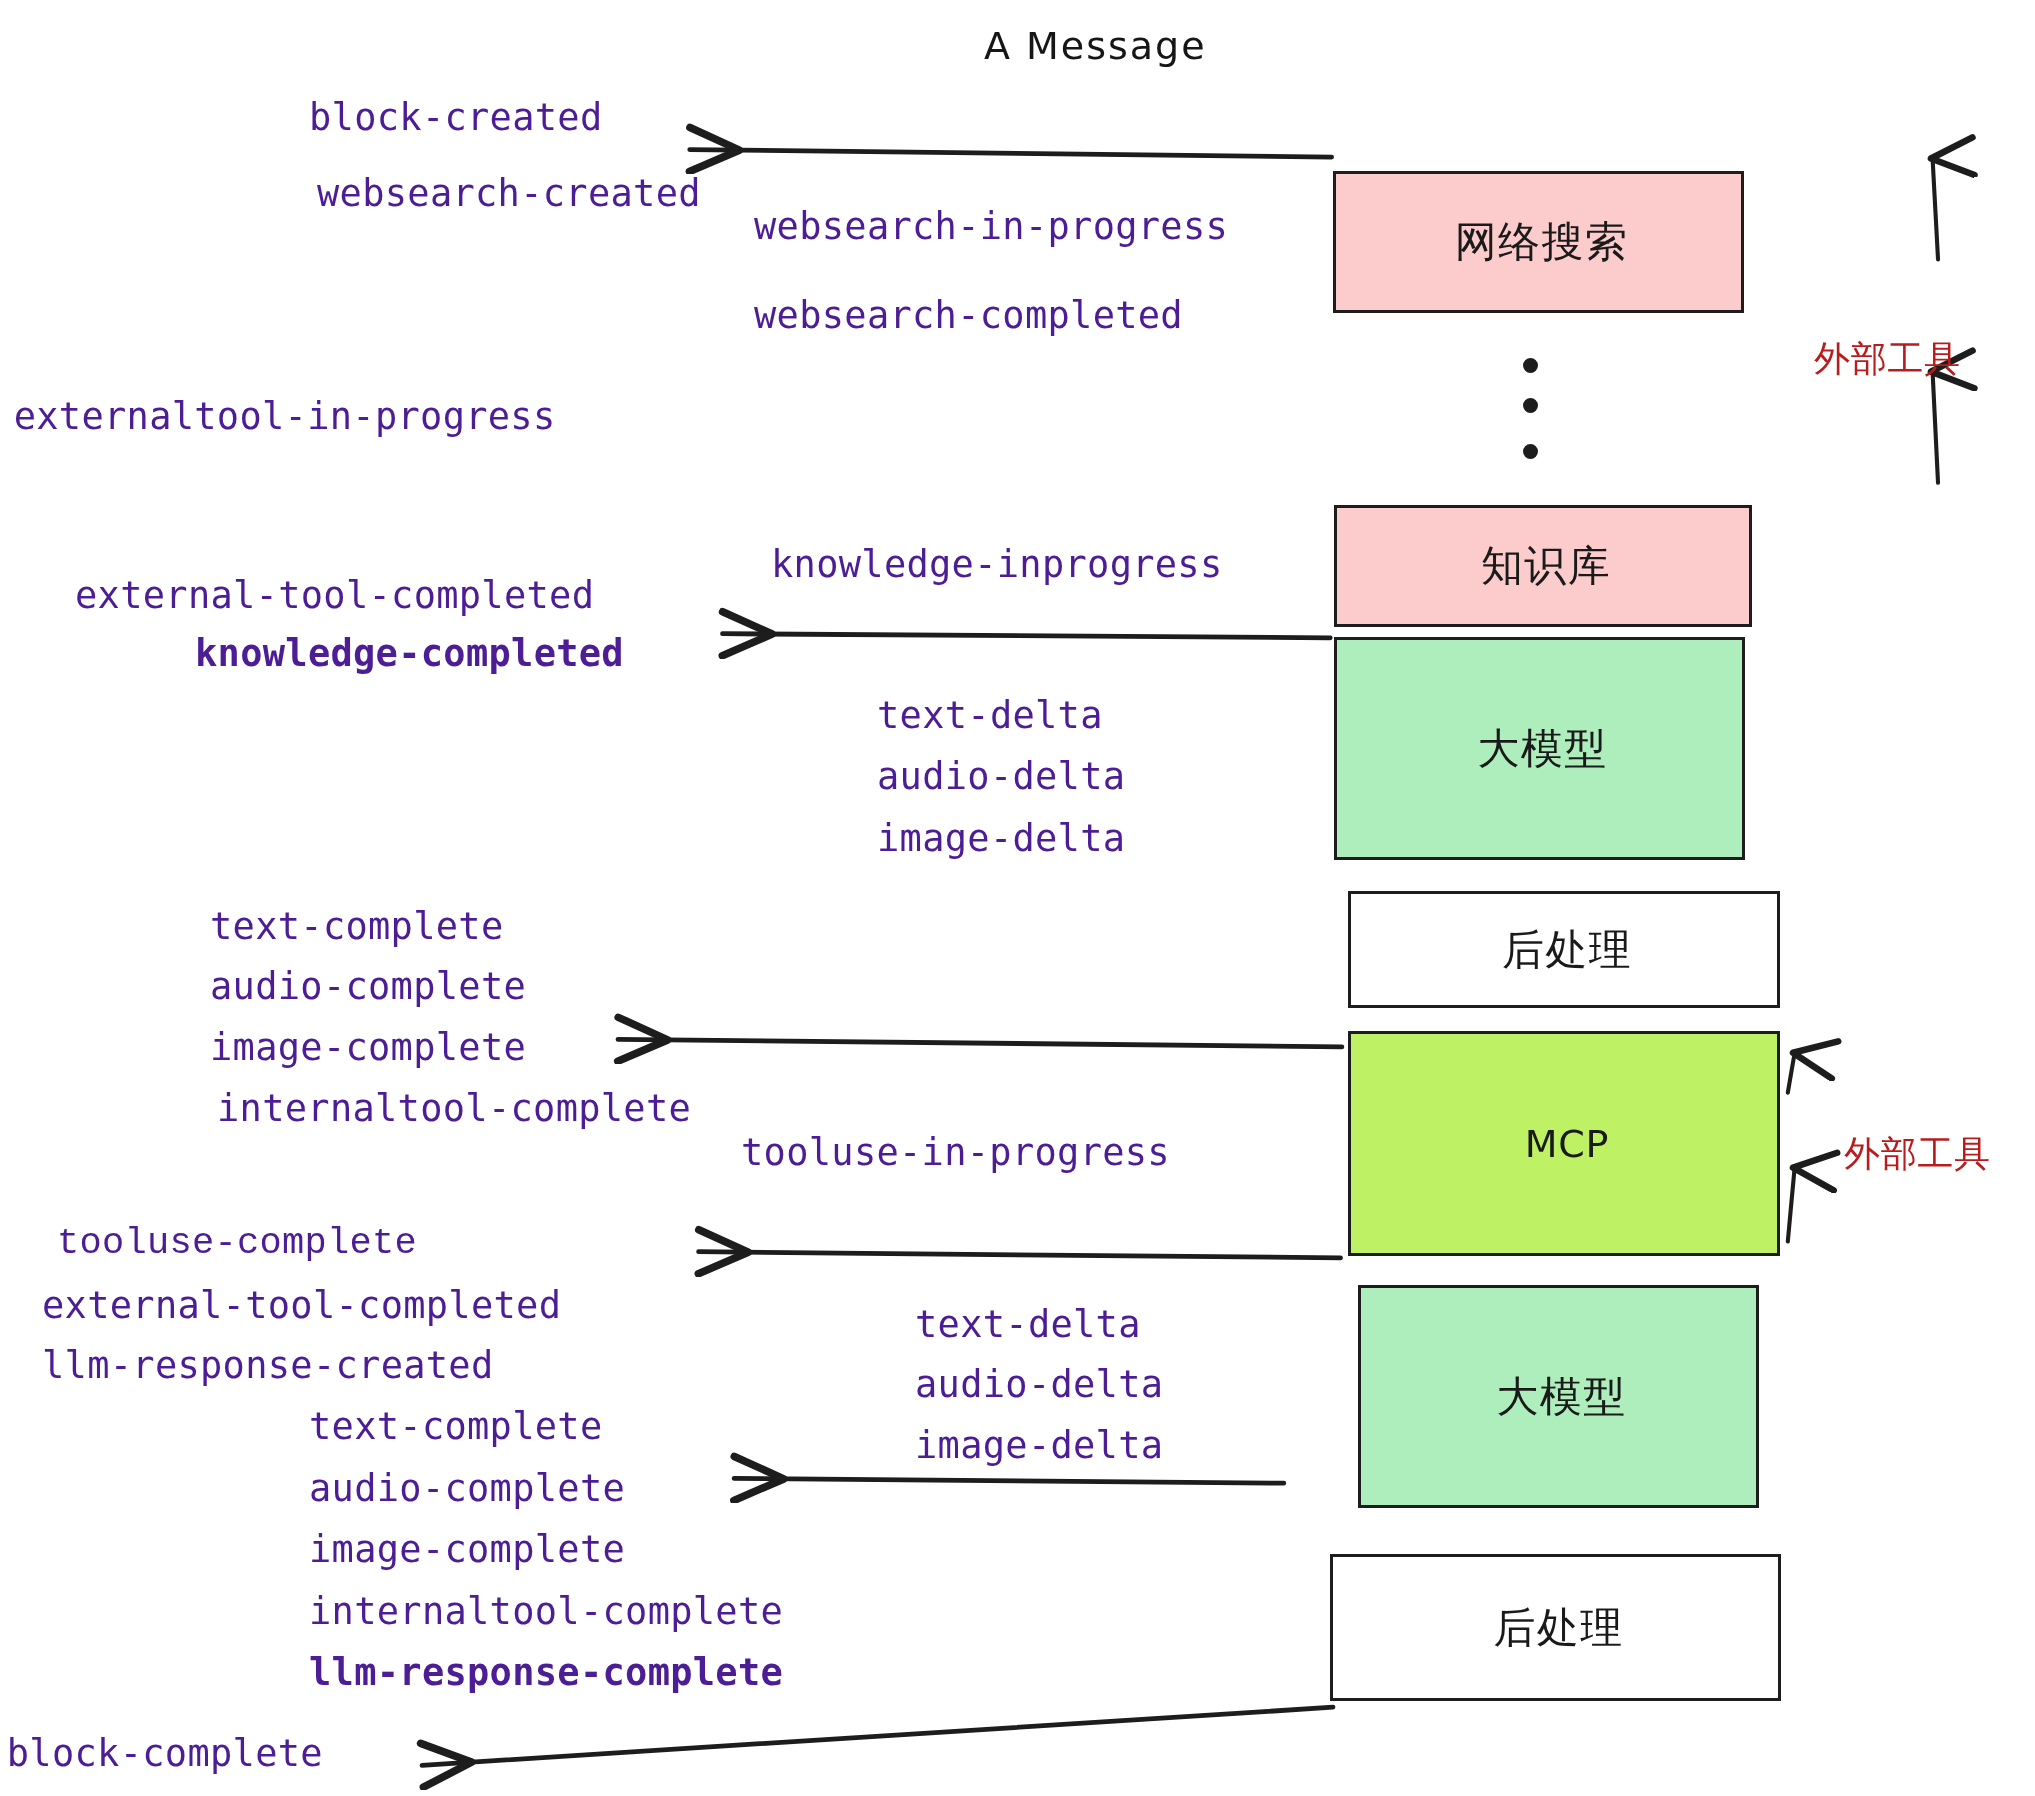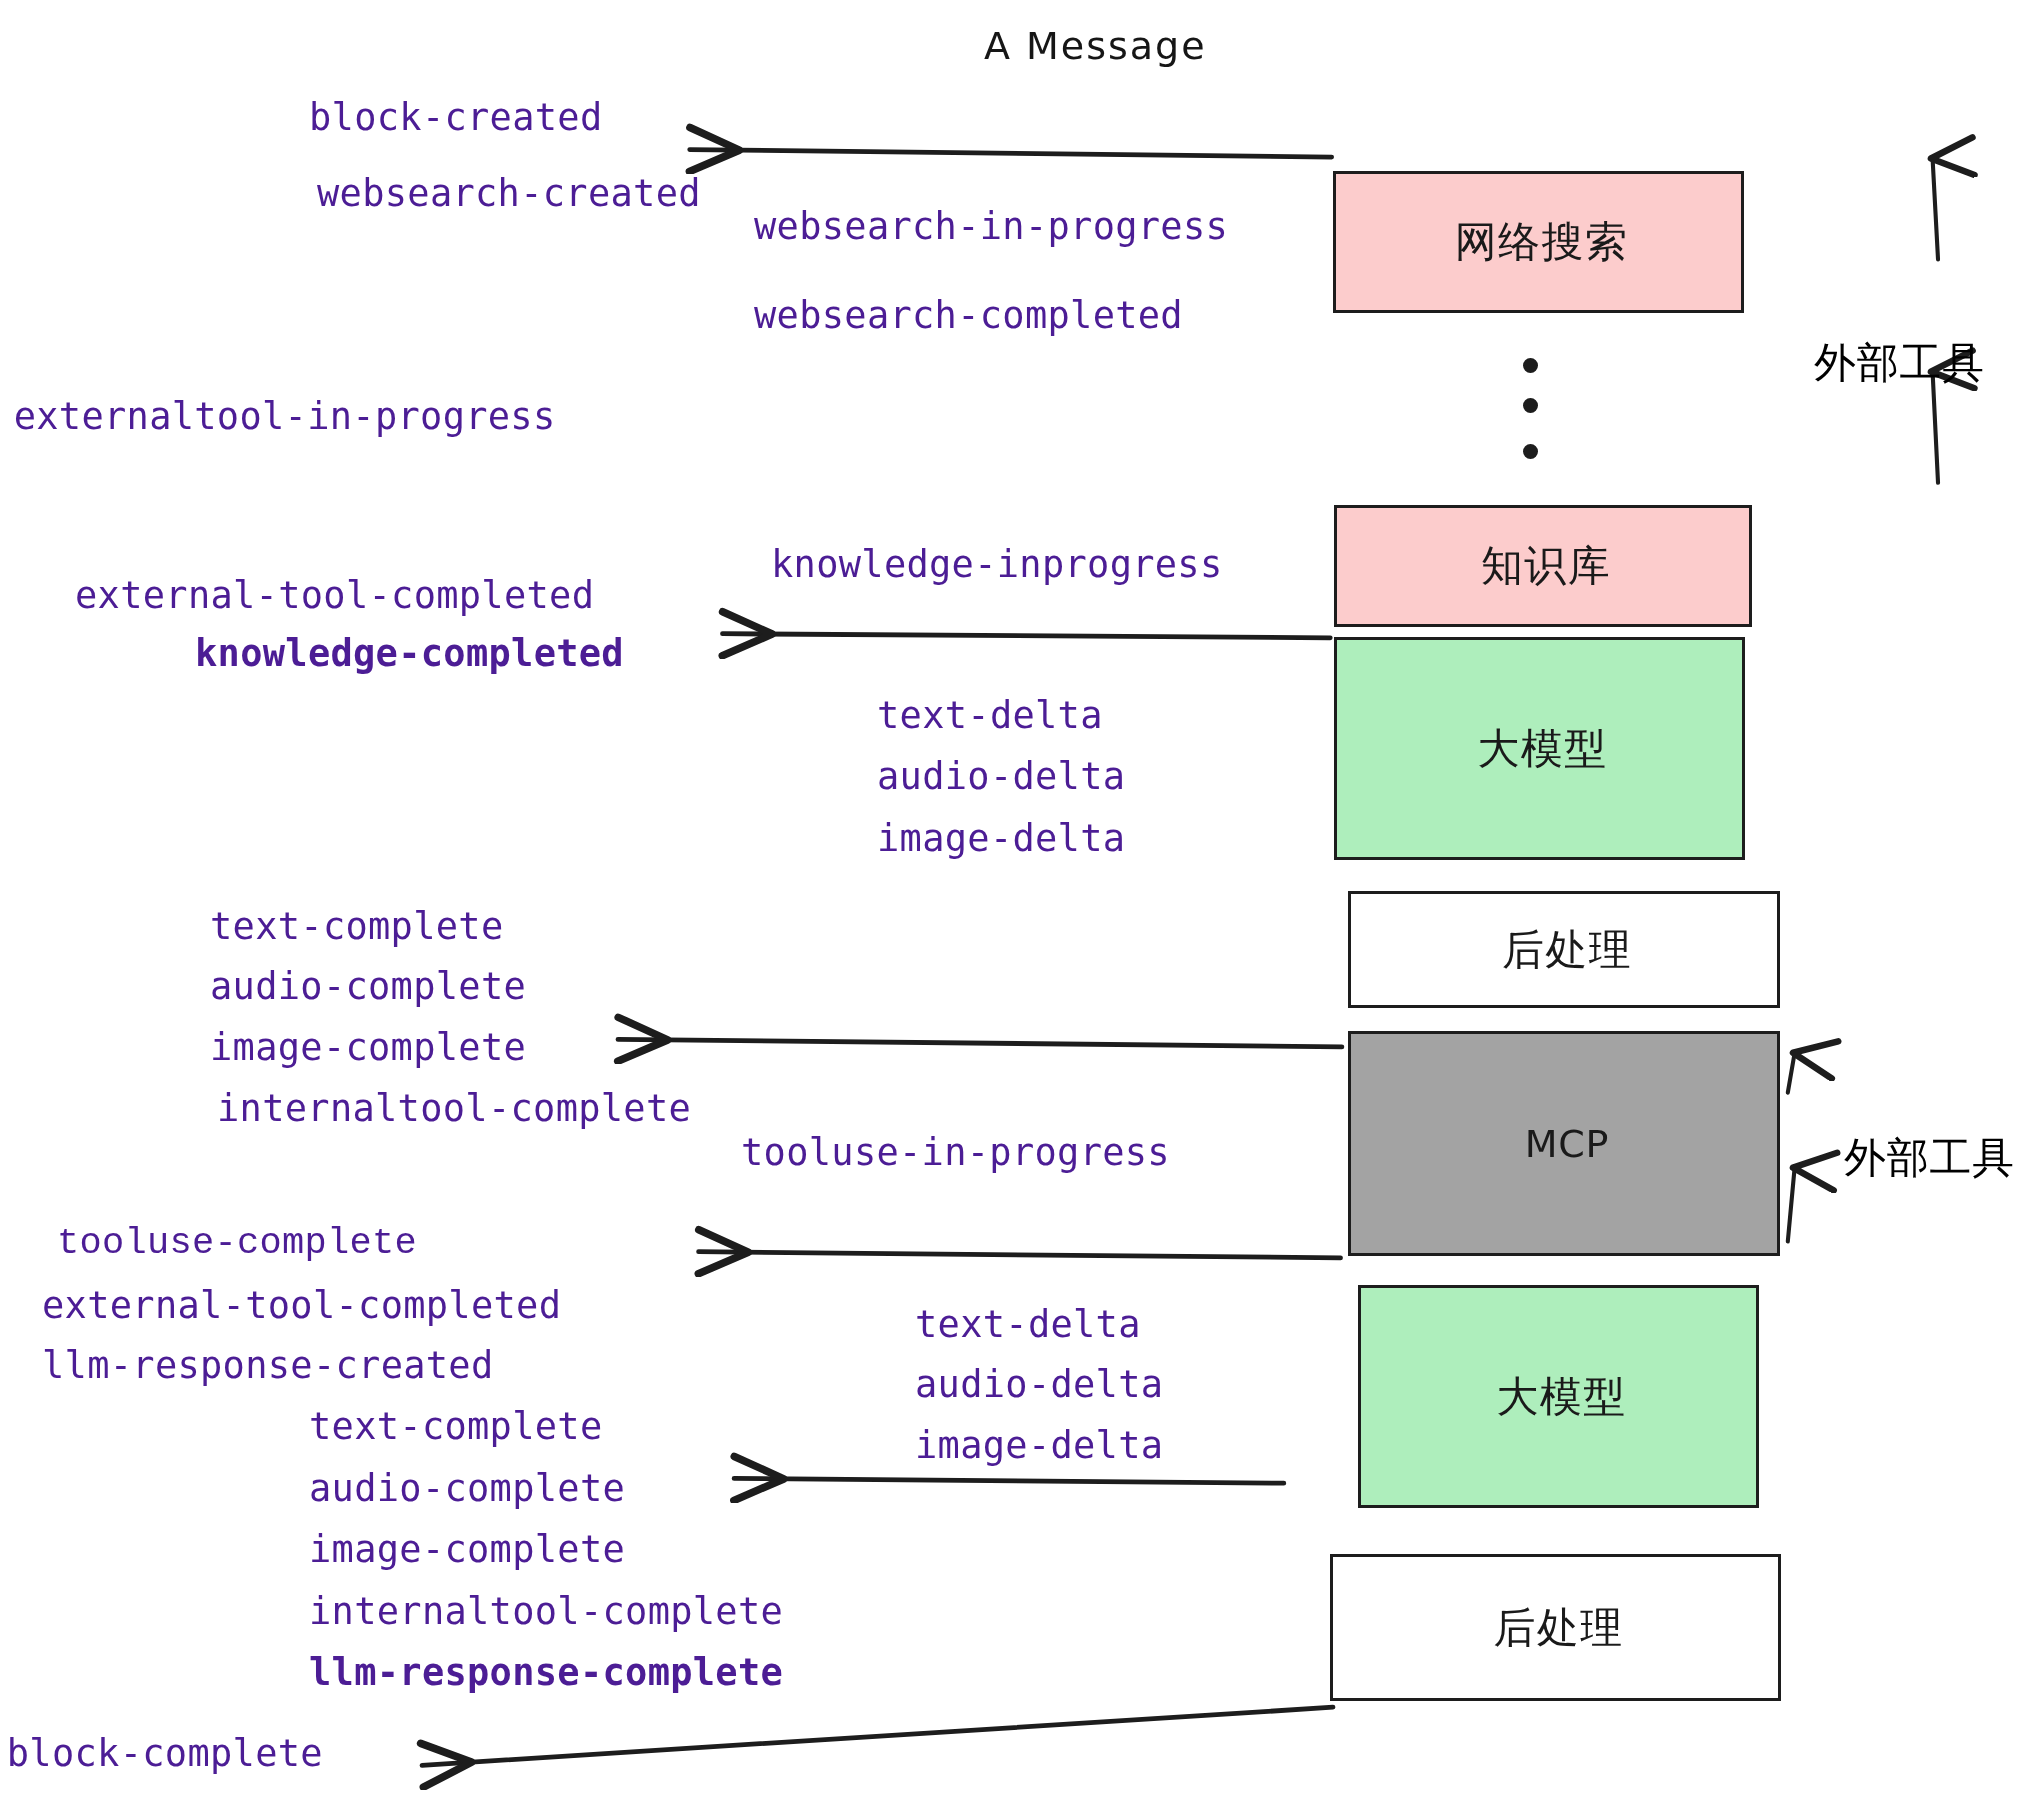--- a/index.html
+++ b/index.html
@@ -52,23 +52,23 @@
   }
   .box.mcp .boxlabel{
     font-family:"DejaVu Sans","Liberation Sans",sans-serif;
     font-size:38px;
     letter-spacing:0.7px;
   }
   
   .sidelabel{
     position:absolute;
     font-family:"DejaVu Sans","Liberation Sans",sans-serif;
-    font-size:42px;
+    font-size:36px;
     letter-spacing:0.7px;
-    color:#000000;
+    color:#b91c1c;
     white-space:nowrap;
   }
   
   .dot{
     position:absolute;
     width:15px;height:15px;
     background:#1d1d1d;
     border-radius:50%;
   }
   
@@ -121,21 +121,21 @@
       </div>
       <div class="box" style="left: 1334px; top: 505px; width: 418px; height: 122px; background: rgb(252, 204, 204);">
         <span class="boxlabel">知识库</span>
       </div>
       <div class="box" style="left: 1334px; top: 637px; width: 411px; height: 223px; background: rgb(174, 238, 188);">
         <span class="boxlabel">大模型</span>
       </div>
       <div class="box" style="left: 1348px; top: 891px; width: 432px; height: 117px; background: rgb(255, 255, 255);">
         <span class="boxlabel">后处理</span>
       </div>
-      <div class="box mcp" style="left: 1348px; top: 1031px; width: 432px; height: 225px; background: #a3a3a3;">
+      <div class="box mcp" style="left: 1348px; top: 1031px; width: 432px; height: 225px; background: #bef264;">
         <span class="boxlabel">MCP</span>
       </div>
       <div class="box" style="left: 1358px; top: 1285px; width: 401px; height: 223px; background: rgb(174, 238, 188);">
         <span class="boxlabel">大模型</span>
       </div>
       <div class="box" style="left: 1330px; top: 1554px; width: 451px; height: 147px; background: rgb(255, 255, 255);">
         <span class="boxlabel">后处理</span>
       </div>
     </div>
 

